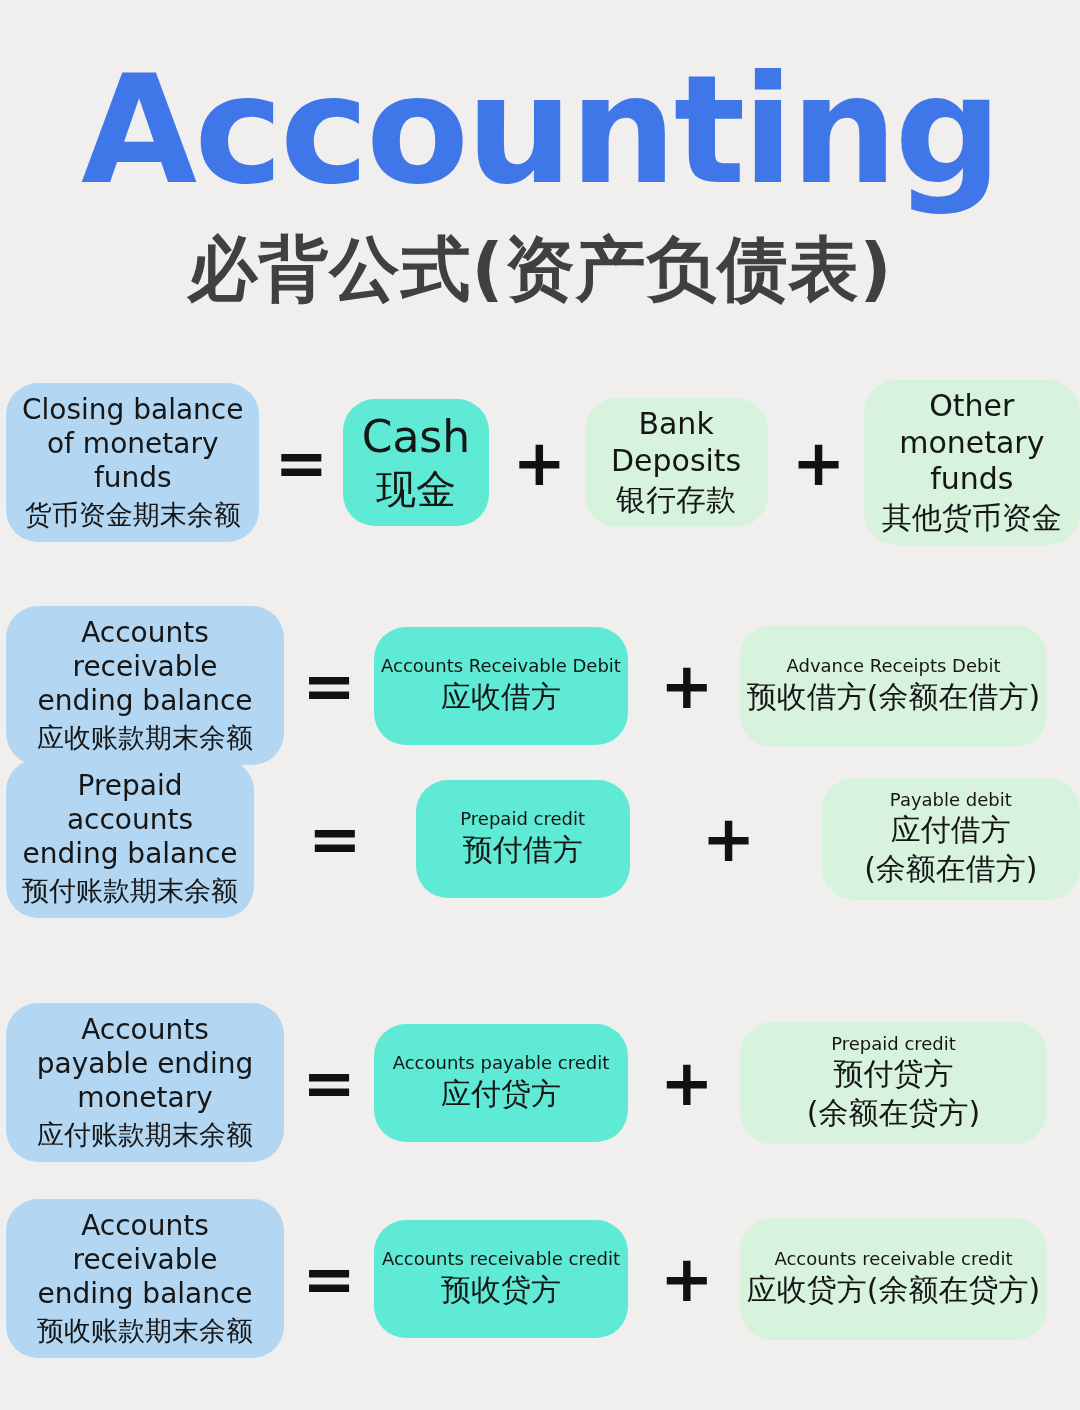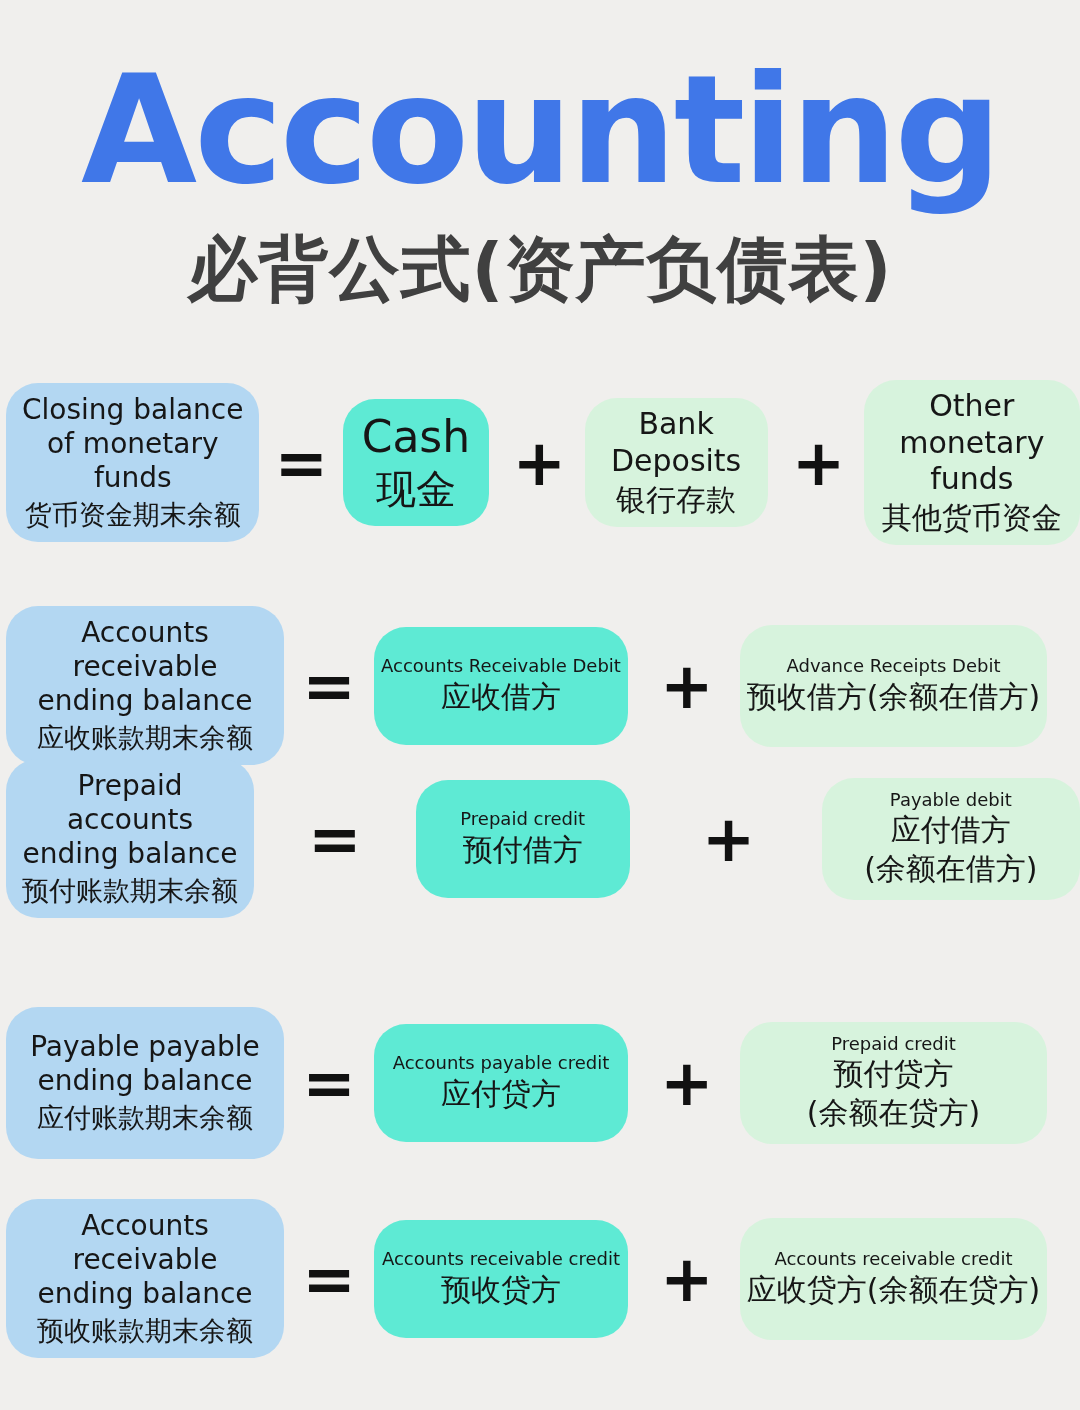--- a/index.html
+++ b/index.html
@@ -103,21 +103,21 @@
     <div class="op plus">+</div>
     <div class="box green">
       <span class="en">Payable debit</span>
       <span class="zh">应付借方</span>
       <span class="zh">(余额在借方)</span>
     </div>
   </div>
 
   <div class="row r4">
     <div class="box blue">
-      <span class="en">Payable payable ending balance</span>
+      <span class="en">Accounts payable ending monetary</span>
       <span class="zh">应付账款期末余额</span>
     </div>
     <div class="op eq">=</div>
     <div class="box yellow">
       <span class="en">Accounts payable credit</span>
       <span class="zh">应付贷方</span>
     </div>
     <div class="op plus">+</div>
     <div class="box green">
       <span class="en">Prepaid credit</span>

